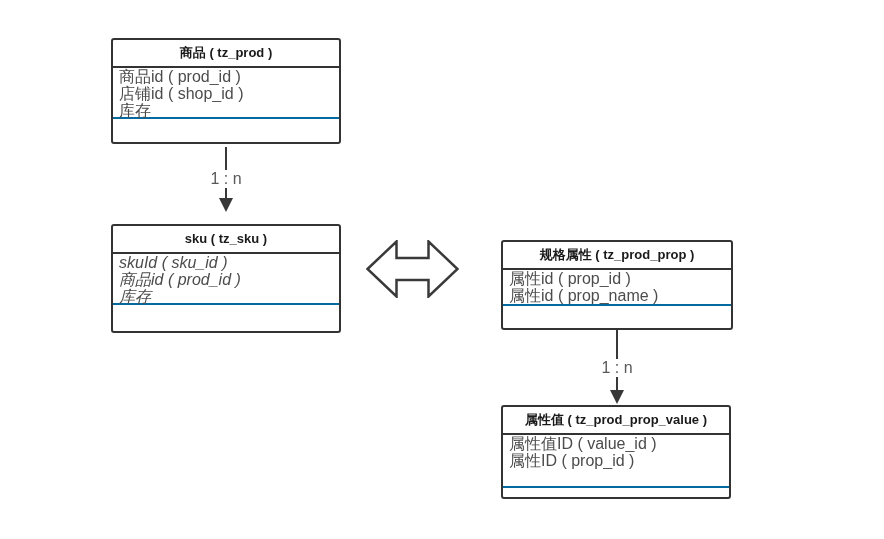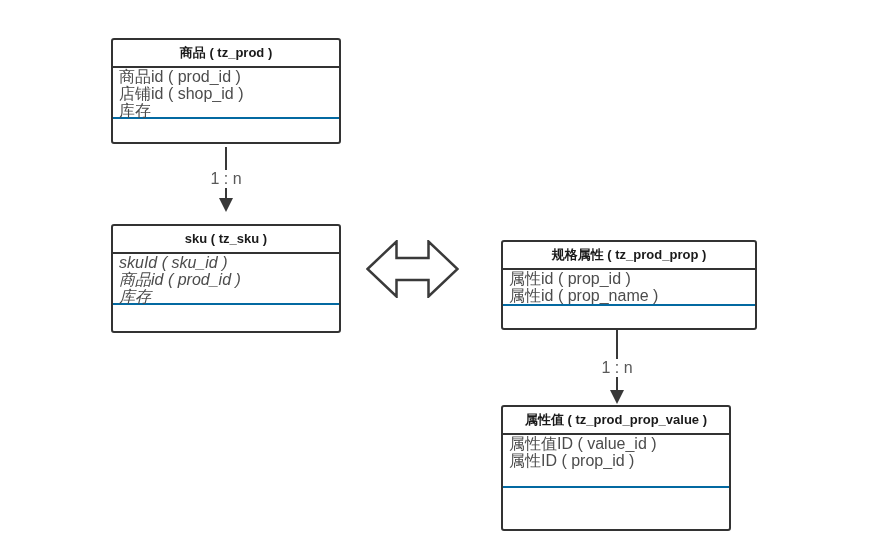--- a/index.html
+++ b/index.html
@@ -105,34 +105,34 @@
       <div class="tbl-field">商品id ( prod_id )</div>
       <div class="tbl-field">库存</div>
     </div>
     <div class="tbl-empty"></div>
   </div>
 
   <svg class="double-arrow" width="93" height="58" viewBox="0 0 93 58">
     <polygon points="1.5,29 30.5,1.5 30.5,18 62.5,18 62.5,1.5 91.5,29 62.5,56.5 62.5,40 30.5,40 30.5,56.5" fill="#ffffff" stroke="#3a3a3a" stroke-width="2.5" stroke-linejoin="miter"></polygon>
   </svg>
 
-  <div class="tbl" style="left:501px; top:240px; width:256px; height:90px;">
+  <div class="tbl" style="left:501px; top:240px; width:232px; height:90px;">
     <div class="tbl-title">规格属性 ( tz_prod_prop )</div>
     <div class="tbl-fields" style="height:36px;">
       <div class="tbl-field">属性id ( prop_id )</div>
       <div class="tbl-field">属性id ( prop_name )</div>
     </div>
     <div class="tbl-empty"></div>
   </div>
 
   <div class="rel-line" style="left:616px; top:330px; height:60px;"></div>
   <div class="rel-arrowhead" style="left:610px; top:390px;"></div>
   <div class="rel-label" style="left:617px; top:368px;">1 : n</div>
 
-  <div class="tbl" style="left:501px; top:405px; width:230px; height:126px;">
+  <div class="tbl" style="left:501px; top:405px; width:230px; height:94px;">
     <div class="tbl-title">属性值 ( tz_prod_prop_value )</div>
     <div class="tbl-fields" style="height:53px;">
       <div class="tbl-field">属性值ID ( value_id )</div>
       <div class="tbl-field">属性ID ( prop_id )</div>
     </div>
     <div class="tbl-empty"></div>
   </div>
 
 </div>
 

